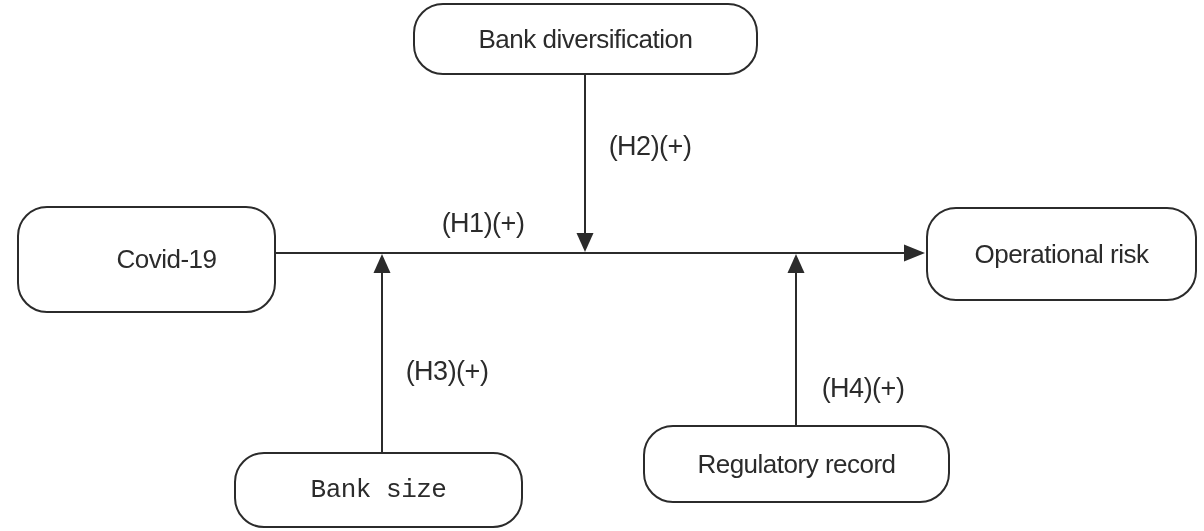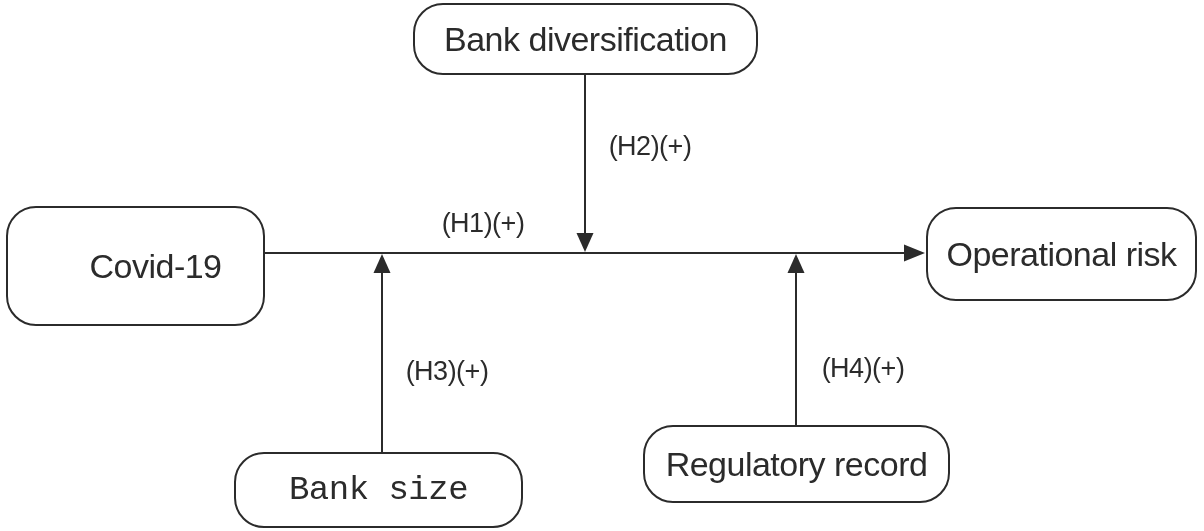--- a/index.html
+++ b/index.html
@@ -36,45 +36,45 @@
     stroke: none;
   }
   .node {
     position: absolute;
     background: var(--node-fill);
     border: 2px solid var(--line);
     border-radius: 30px;
     display: flex;
     align-items: center;
     justify-content: center;
-    font-size: 34px;
+    font-size: 26px;
     letter-spacing: -0.5px;
     color: var(--ink);
     white-space: nowrap;
     text-align: right;
   }
   .edge-label {
     position: absolute;
     transform: translate(-50%, -50%);
     font-size: 27px;
     letter-spacing: -0.5px;
     color: var(--ink);
     white-space: nowrap;
   }
   
   .node-bank-diversification { left: 413px; top: 3px;   width: 345px; height: 72px; }
-  .node-covid19              { left: 6px;   top: 206px; width: 259px; height: 120px; padding-left: 40px; }
+  .node-covid19              { left: 17px;   top: 206px; width: 259px; height: 107px; padding-left: 40px; }
   .node-operational-risk     { left: 926px; top: 207px; width: 271px; height: 94px; }
   .node-bank-size            { left: 234px; top: 452px; width: 289px; height: 76px; font-family: Liberation Mono, monospace; }
   .node-regulatory-record    { left: 643px; top: 425px; width: 307px; height: 78px; }
   
   .label-h1 { left: 483px; top: 223px; }
   .label-h2 { left: 650px; top: 146px; }
   .label-h3 { left: 447px; top: 371px; }
-  .label-h4 { left: 863px; top: 368px; }
+  .label-h4 { left: 863px; top: 388px; }
 </style>
 </head>
 <body>
 
 <div class="canvas">
 
   <svg class="edges" viewBox="0 0 1204 531" xmlns="http://www.w3.org/2000/svg" aria-hidden="true">
 
     <g>
       <line x1="263" y1="253" x2="906" y2="253"></line>

